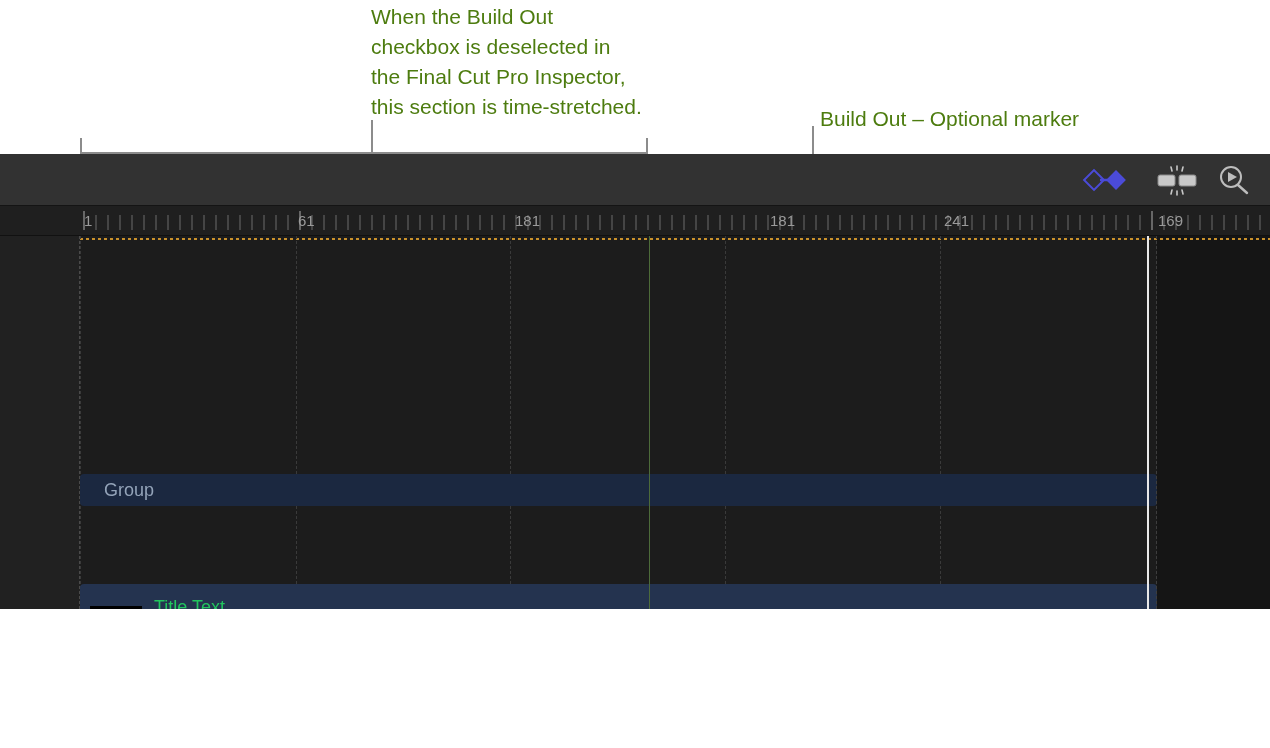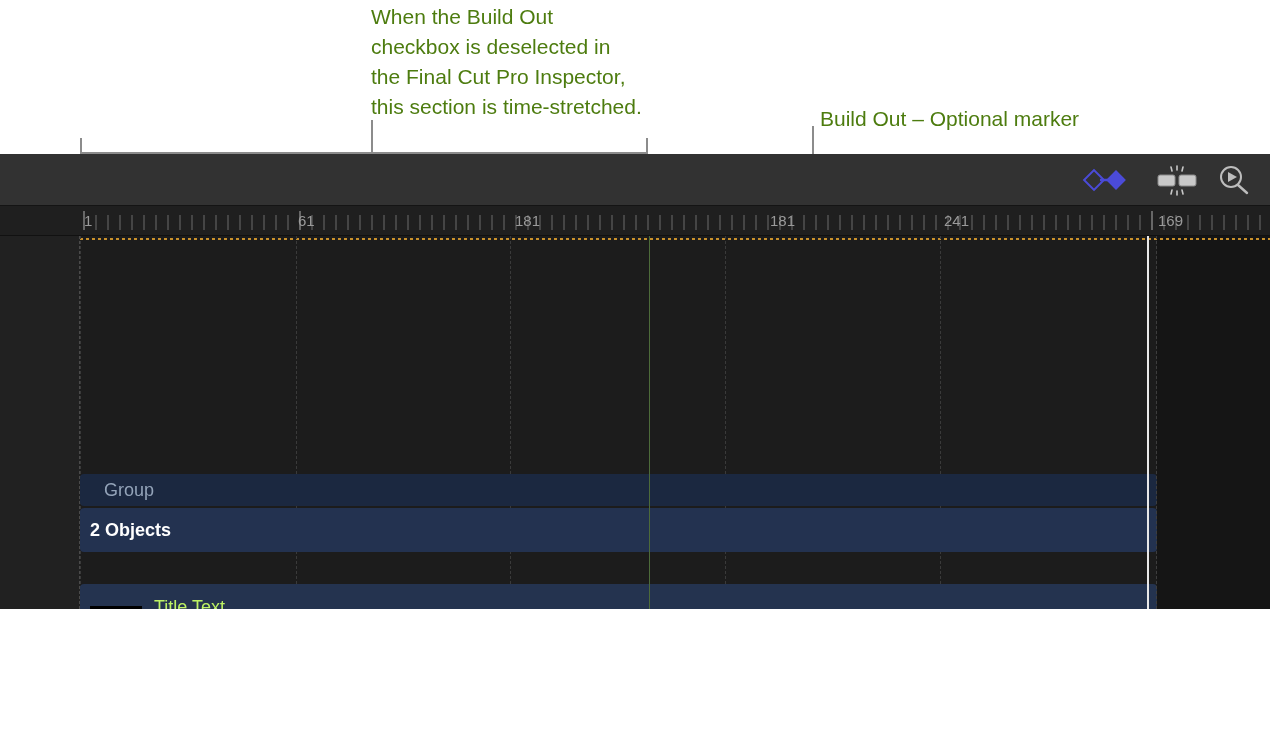--- a/index.html
+++ b/index.html
@@ -105,21 +105,21 @@
     background-image: repeating-linear-gradient(to right,
       #c9912b 0px, #c9912b 3px, rgba(0,0,0,0) 3px, rgba(0,0,0,0) 6px);
   }
 
   
   .bar {
     position: absolute; left: 80px;
     border-radius: 4px;
     display: flex; align-items: center;
     padding-left: 6px;
-    color: #bef264; font-size: 18px;
+    color: #22c55e; font-size: 18px;
     white-space: nowrap;
   }
   #bar-group   { top: 238px; width: 1077px; height: 32px; background:#1b2840; color:#93a3b8;padding-left:20px; }
   #bar-objects { top: 272px; width: 1077px; height: 44px; background:#233250; color:#ffffff; font-weight: bold; }
   #bar-title   { top: 348px; width: 1077px; height: 46px; background:#24334f; }
 
   .bar-label { margin-left: 4px; }
 
   .line-icon {
     width: 52px; height: 3px; background: #000; margin-left: 4px; margin-right: 8px;
@@ -330,23 +330,20 @@
           <div class="grid-v" style="left: 510px;"></div>
           <div class="grid-v" style="left: 725px;"></div>
           <div class="grid-v" style="left: 940px;"></div>
           <div class="grid-v" style="left: 1156px;"></div>
         </div>
 
       <div class="bar" id="bar-group">
         <span class="bar-label">Group</span>
       </div>
 
-      <div class="bar" id="bar-objects">
-        <span class="bar-label">2 Objects</span>
-      </div>
 
       <div class="bar" id="bar-title">
         <span class="line-icon"></span>
         <span class="bar-label">Title Text</span>
       </div>
 
     </div>
 
     <div id="gutter"></div>
     <div id="gutter-line"></div>

